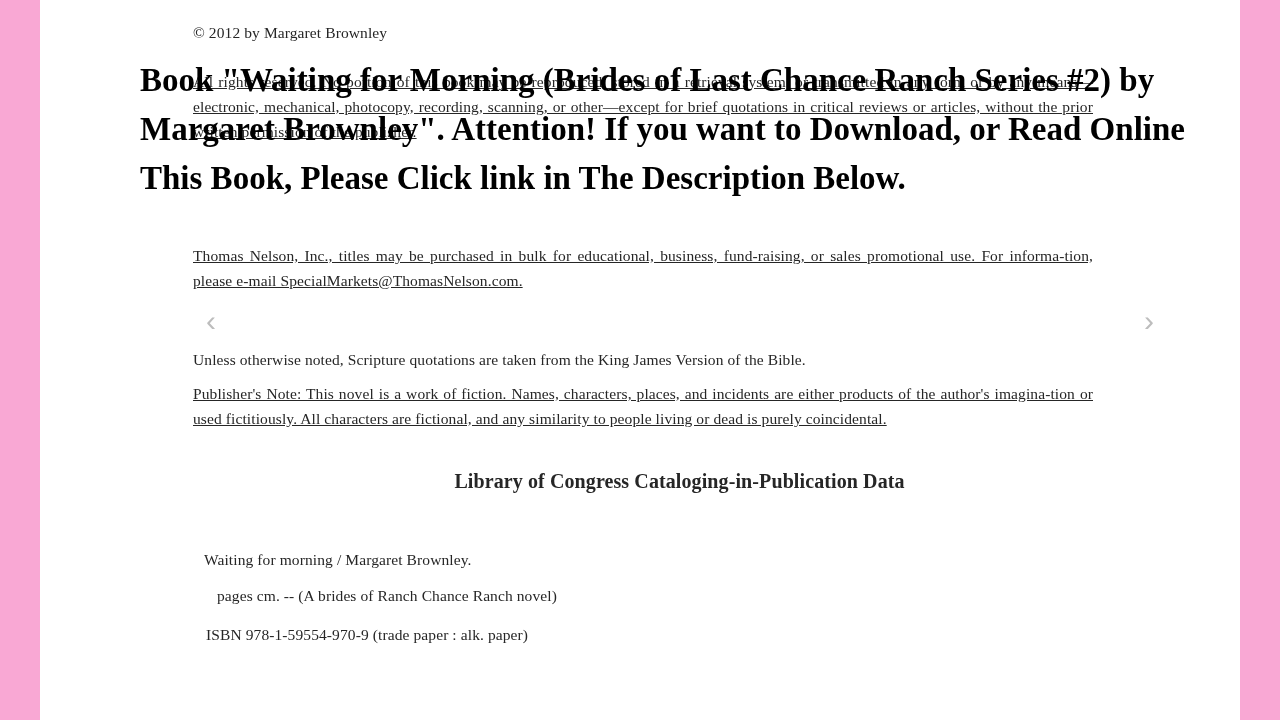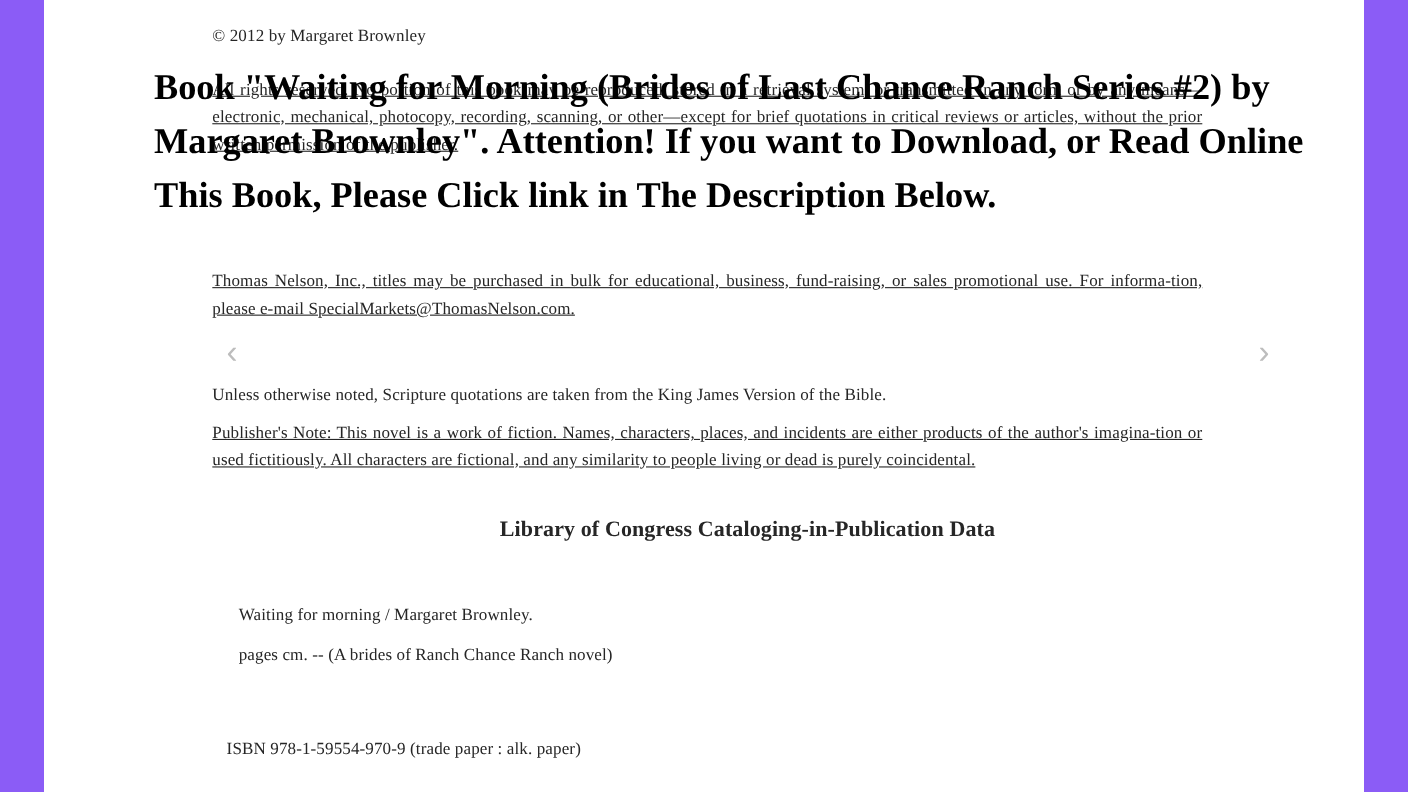--- a/index.html
+++ b/index.html
@@ -10,21 +10,21 @@
   body {
     width: 1280px;
     height: 720px;
     overflow: hidden;
     font-family: "Liberation Sans", sans-serif;
   }
   #stage {
     position: relative;
     width: 1280px;
     height: 720px;
-    background: #8b5cf6;
+    background: #f9a8d4;
   }
   
   #page {
     position: absolute;
     left: 40px;
     top: 0;
     width: 1200px;
     height: 720px;
     background: #ffffff;
   }
@@ -52,21 +52,21 @@
     text-align: justify;
     text-decoration: underline;
   }
   .doc-text.center {
     text-align: center;
     font-weight: bold;
     font-size: 20px;
   }
   .indent-1 { left: 164px; }
   .indent-2 { left: 177px; }
-  .indent-3 { left: 166px; margin-top: 46px; }
+  .indent-3 { left: 166px; }
 
   
   #overlay-title {
     position: absolute;
     left: 100px;
     top: 56px;
     width: 1060px;
     font-family: "Liberation Serif", serif;
     font-weight: bold;
     font-size: 33px;
@@ -117,21 +117,21 @@
 
       <div class="doc-text justify" style="top: 243px;">Thomas Nelson, Inc., titles may be purchased in bulk for educational, business, fund-raising, or sales promotional use. For informa-tion, please e-mail SpecialMarkets@ThomasNelson.com.</div>
 
       <div class="doc-text" style="top: 347px;">Unless otherwise noted, Scripture quotations are taken from the King James Version of the Bible.</div>
 
       <div class="doc-text justify" style="top: 381px;">Publisher's Note: This novel is a work of fiction. Names, characters, places, and incidents are either products of the author's imagina-tion or used fictitiously. All characters are fictional, and any similarity to people living or dead is purely coincidental.</div>
 
       <div class="doc-text center" style="top: 469px; left: 153px; width: 973px;">Library of Congress Cataloging-in-Publication Data</div>
 
 
-      <div class="doc-text indent-1" style="top: 547px; margin-left: 13px;">Waiting for morning / Margaret Brownley.</div>
+      <div class="doc-text indent-1" style="top: 547px;">Waiting for morning / Margaret Brownley.</div>
 
       <div class="doc-text indent-2" style="top: 583px;">pages cm. -- (A brides of Ranch Chance Ranch novel)</div>
 
       <div class="doc-text indent-3" style="top: 622px;">ISBN 978-1-59554-970-9 (trade paper : alk. paper)</div>
 
     </div>
 
     <div class="bottom-strip" style="left:0;"></div>
 
     <div id="overlay-title">Book "Waiting for Morning (Brides of Last Chance Ranch Series #2) by Margaret Brownley". Attention! If you want to Download, or Read Online This Book, Please Click link in The Description Below.</div>

